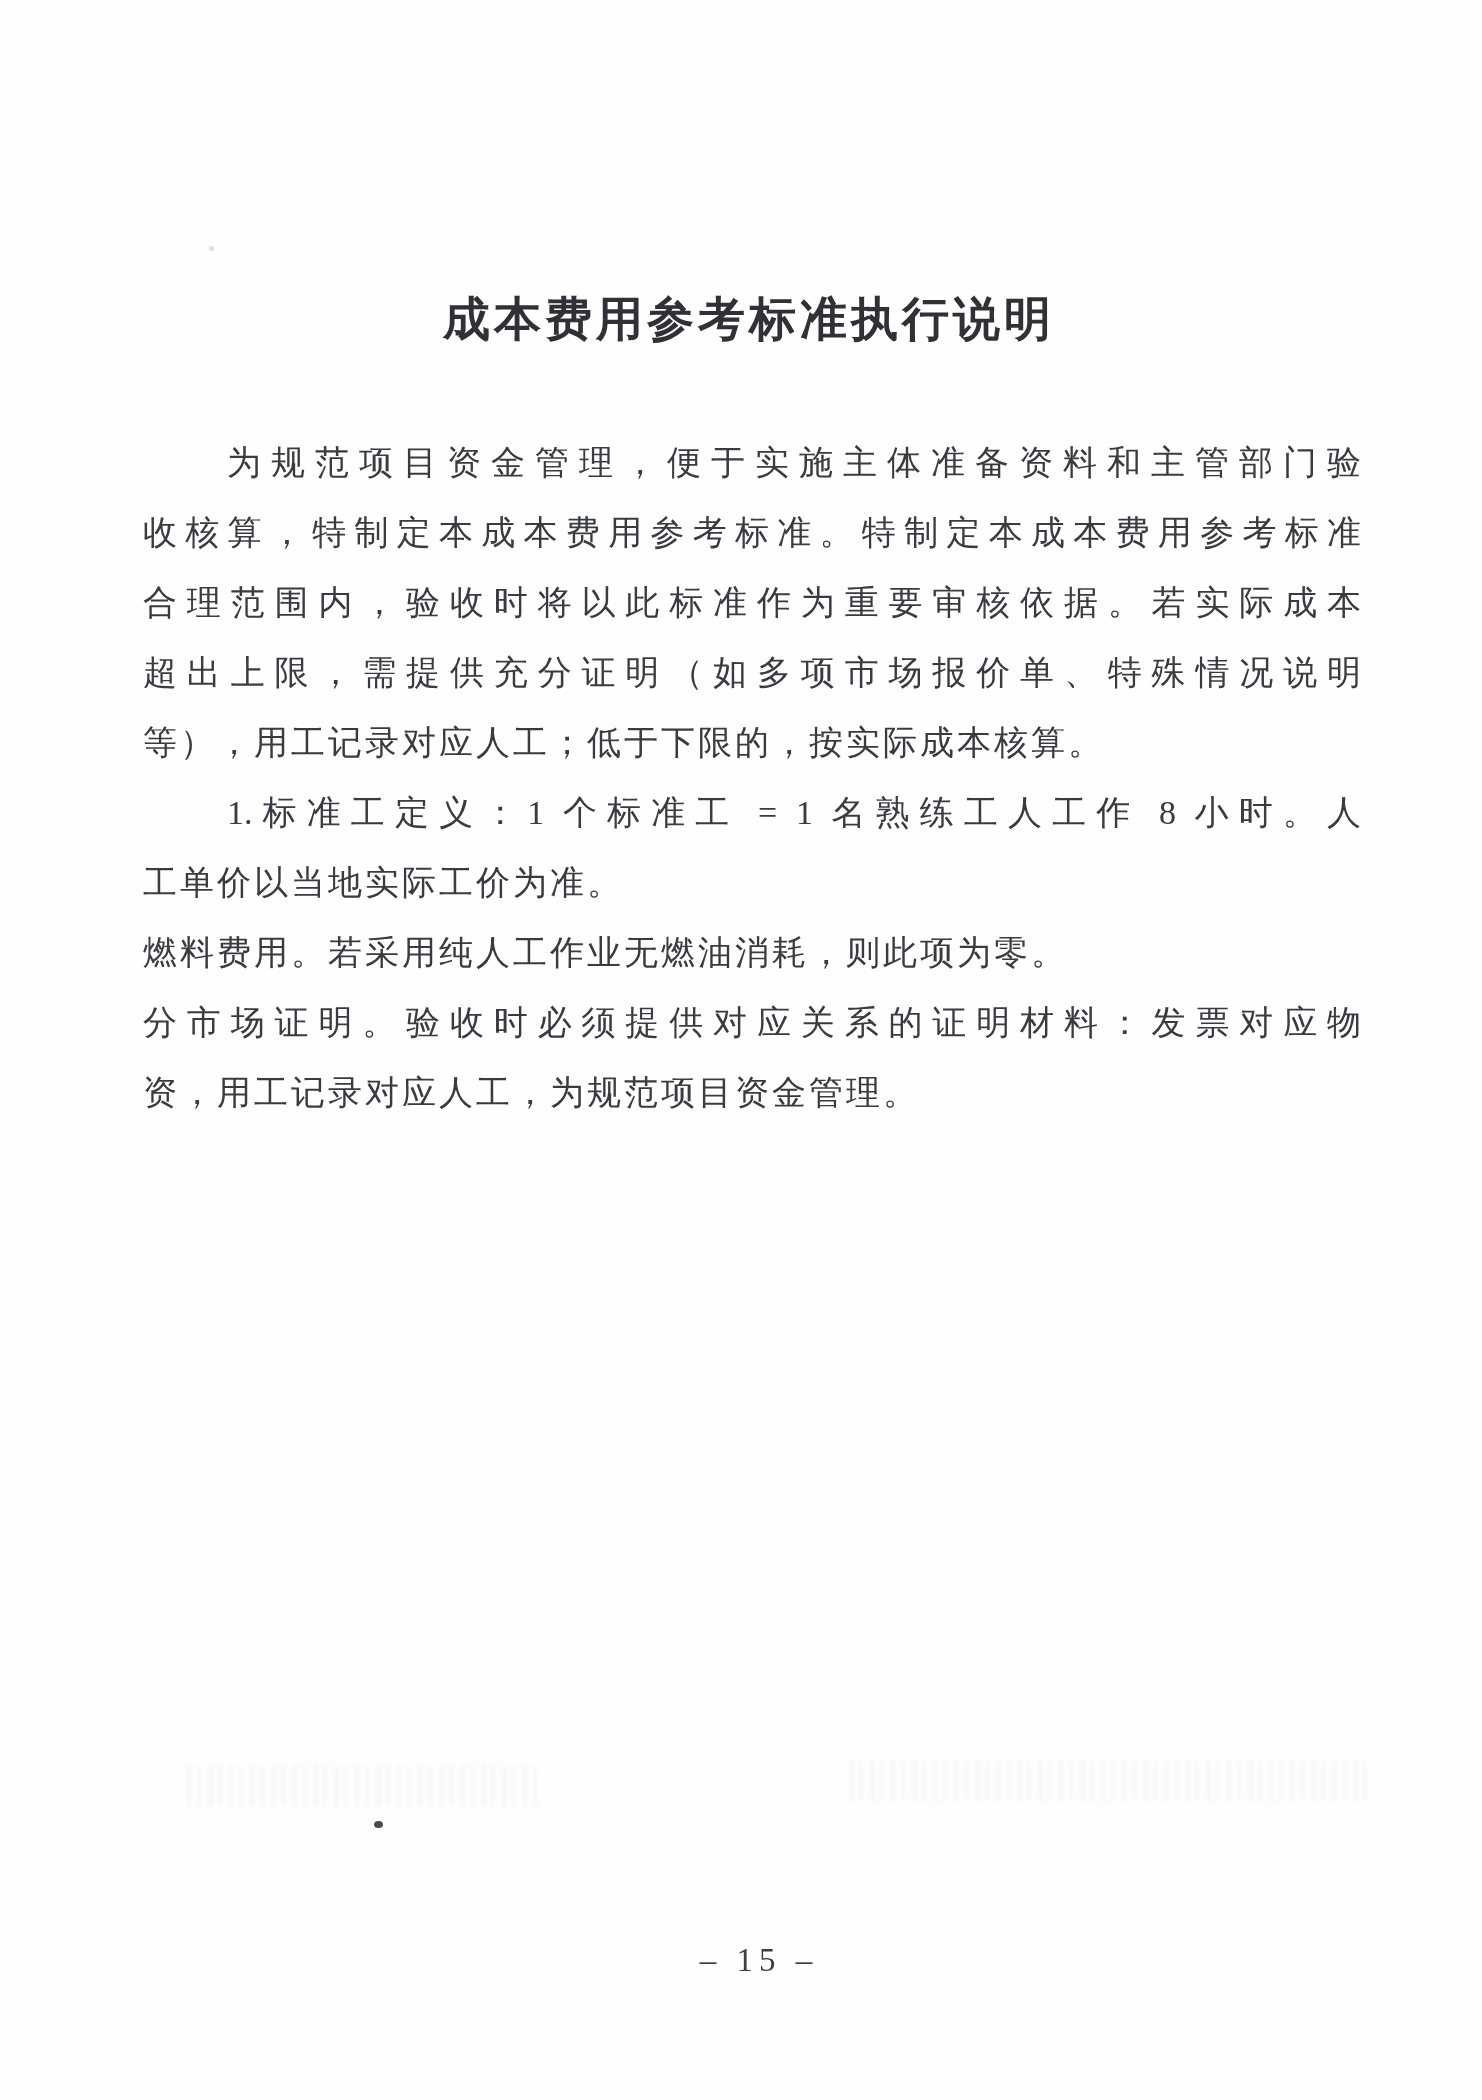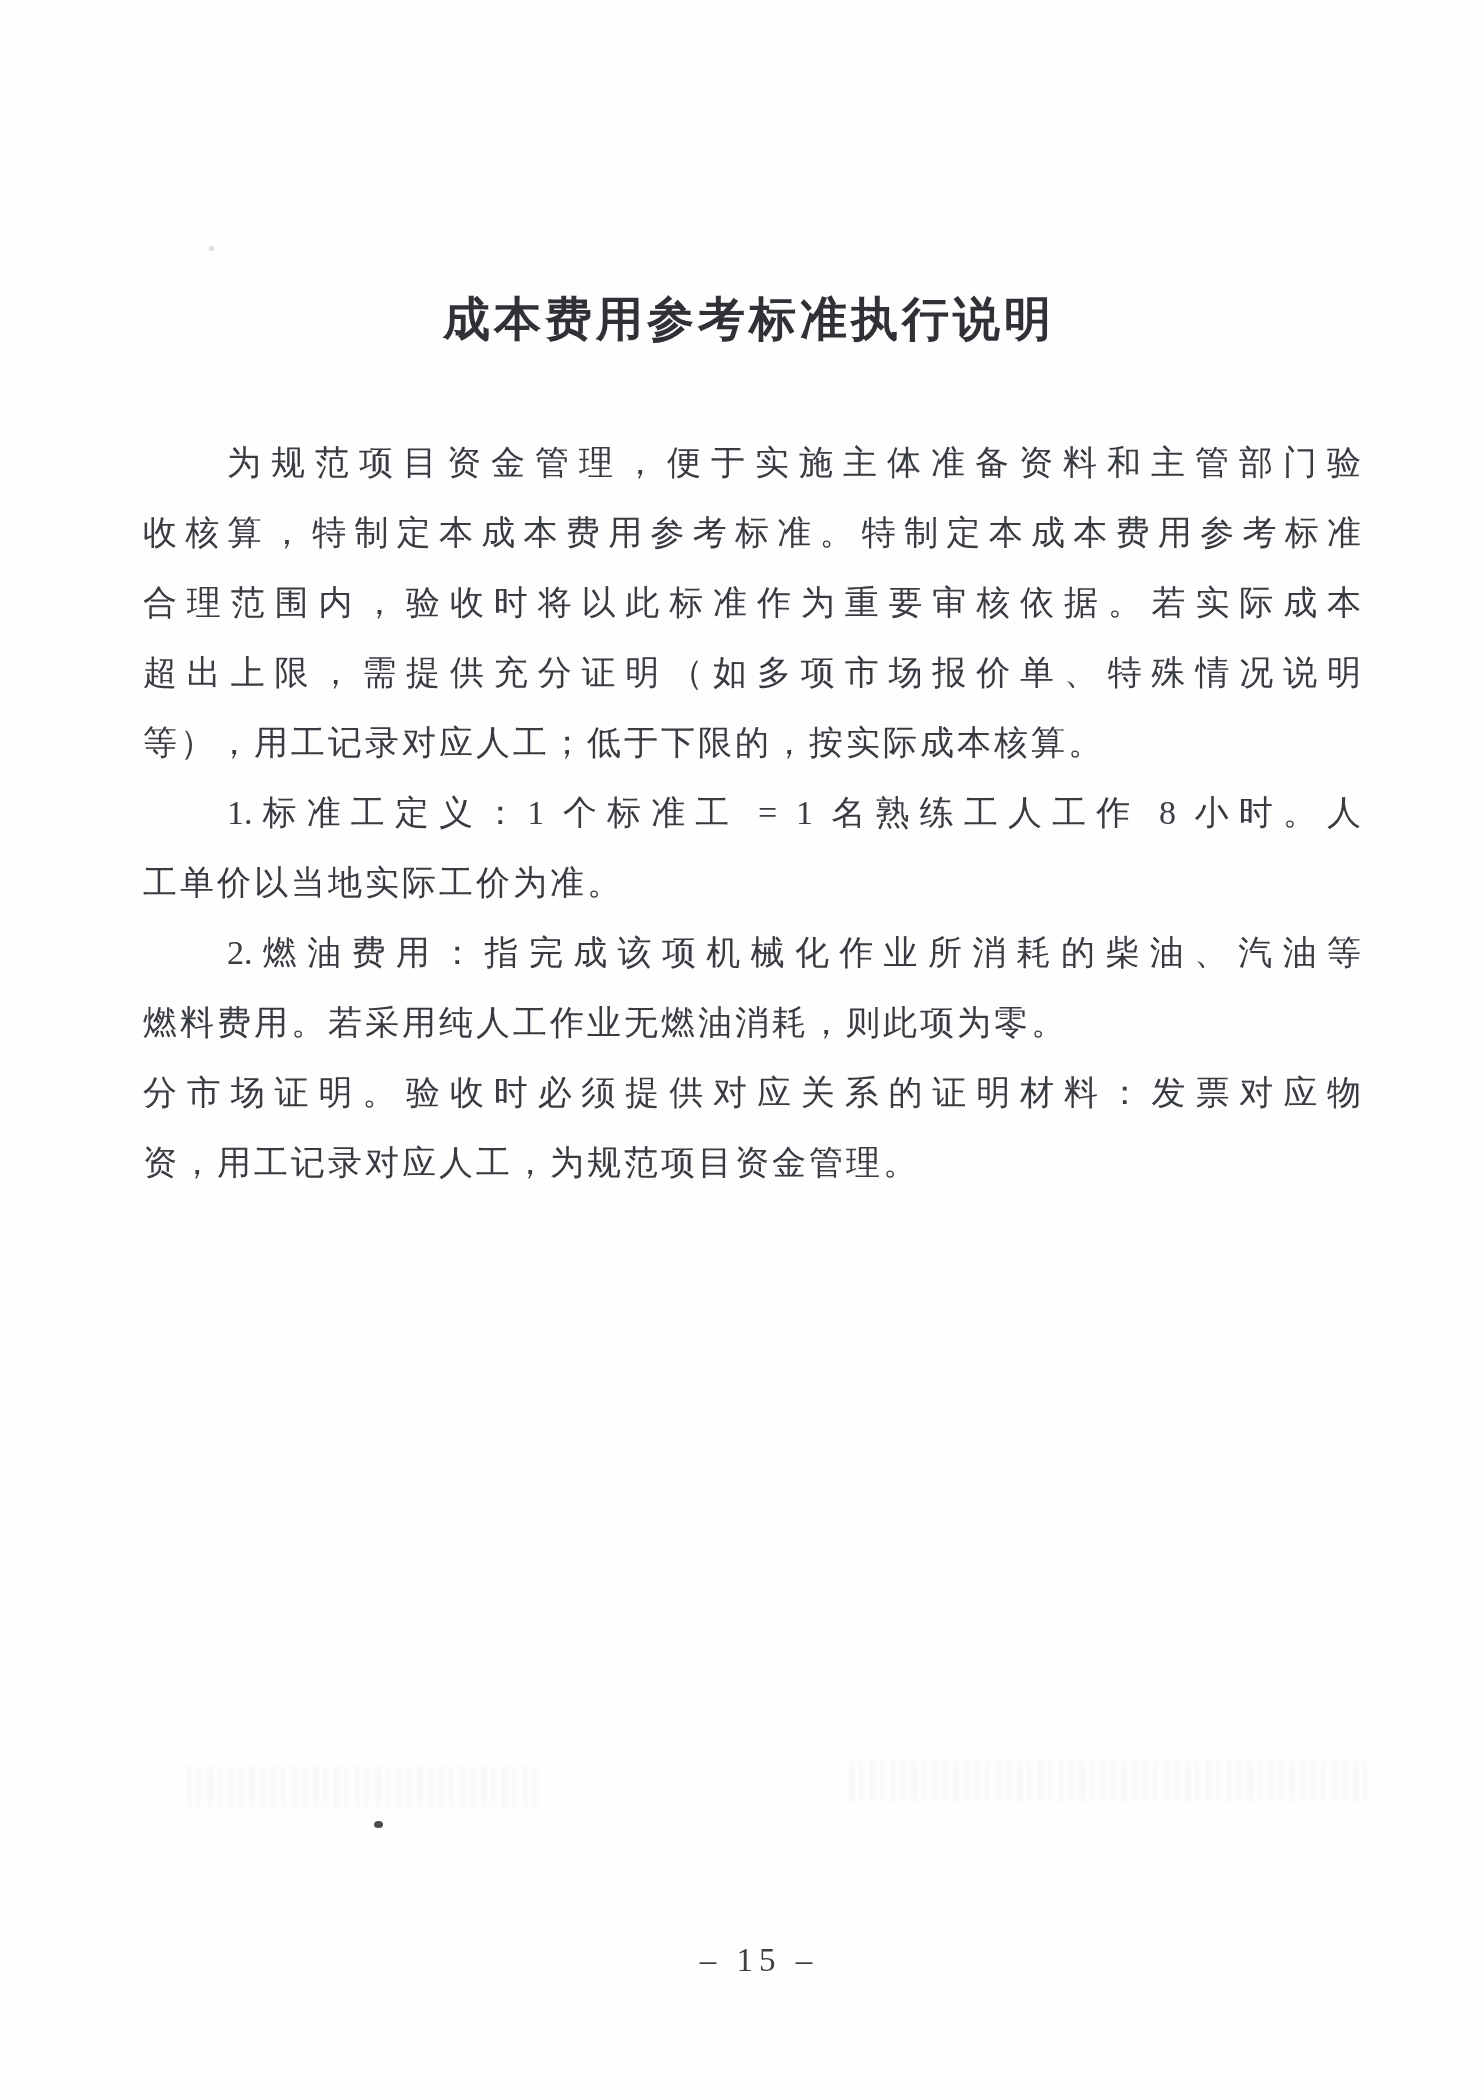--- a/index.html
+++ b/index.html
@@ -101,21 +101,20 @@
   <div class="doc-title">成本费用参考标准执行说明</div>
 
   <div class="body-block">
     <div class="body-line justify indent">为规范项目资金管理，便于实施主体准备资料和主管部门验</div>
     <div class="body-line justify">收核算，特制定本成本费用参考标准。特制定本成本费用参考标准</div>
     <div class="body-line justify">合理范围内，验收时将以此标准作为重要审核依据。若实际成本</div>
     <div class="body-line justify">超出上限，需提供充分证明（如多项市场报价单、特殊情况说明</div>
     <div class="body-line">等），用工记录对应人工；低于下限的，按实际成本核算。</div>
     <div class="body-line justify indent">1.标准工定义：1 个标准工 = 1 名熟练工人工作 8 小时。人</div>
     <div class="body-line">工单价以当地实际工价为准。</div>
-    <div class="body-line justify indent">2.燃油费用：指完成该项机械化作业所消耗的柴油、汽油等</div>
     <div class="body-line">燃料费用。若采用纯人工作业无燃油消耗，则此项为零。</div>
     <div class="body-line justify">分市场证明。验收时必须提供对应关系的证明材料：发票对应物</div>
     <div class="body-line">资，用工记录对应人工，为规范项目资金管理。</div>
   </div>
 
   <div class="bleed bleed-left"></div>
   <div class="bleed bleed-right"></div>
   <div class="speck speck-1"></div>
   <div class="speck speck-2"></div>
 

